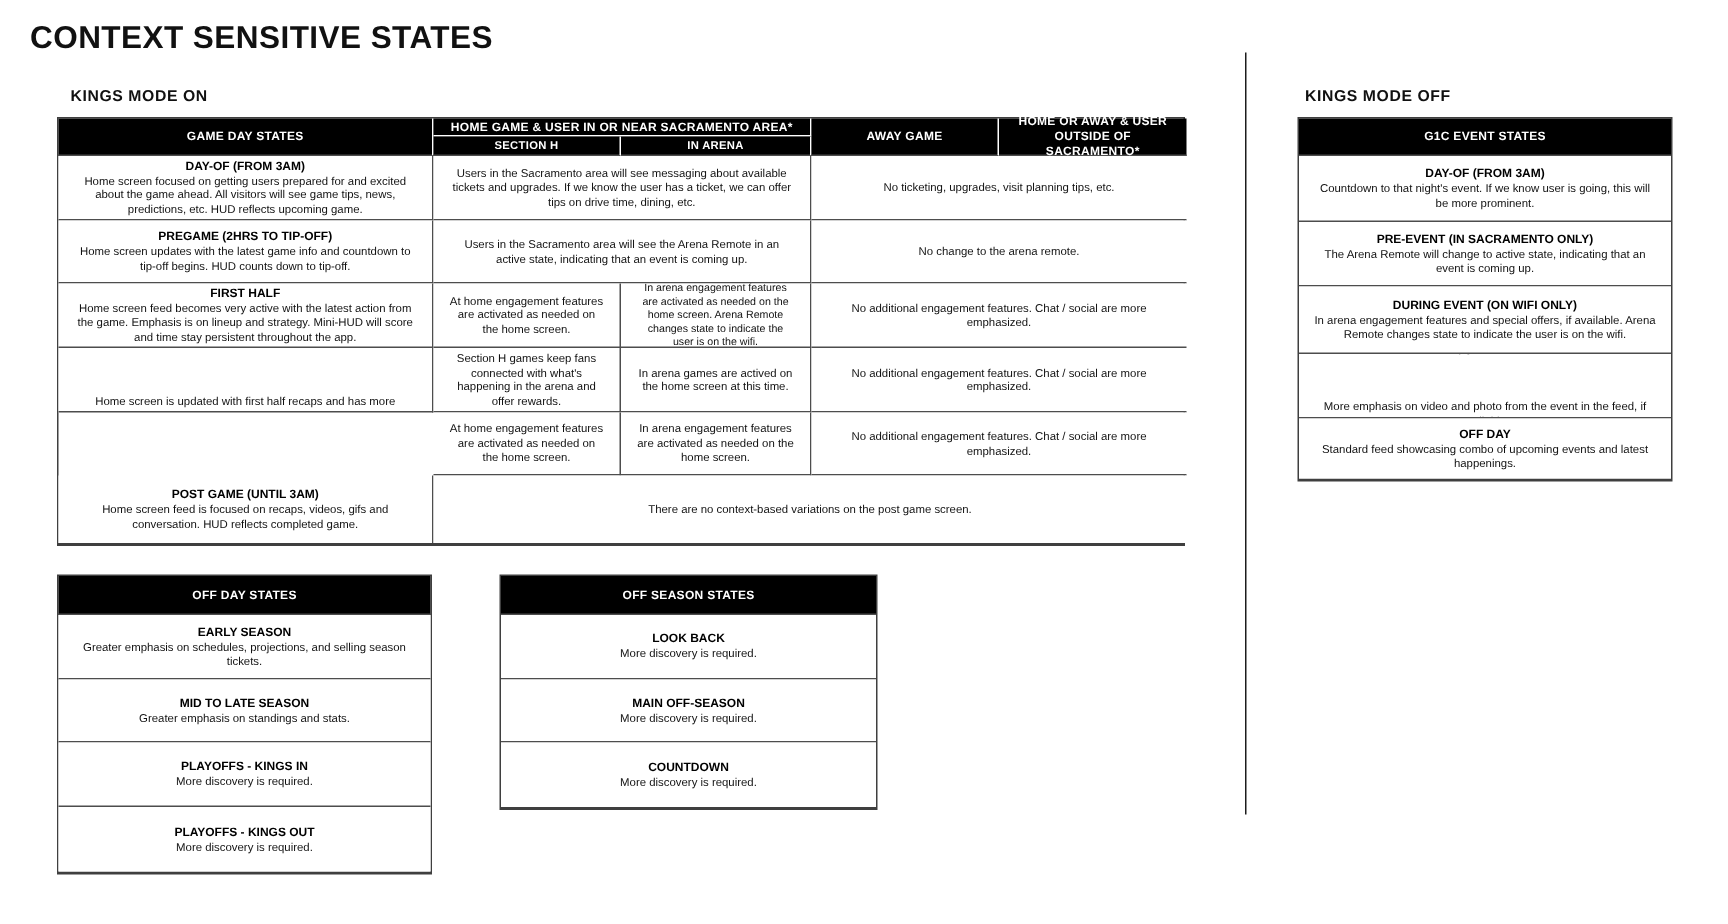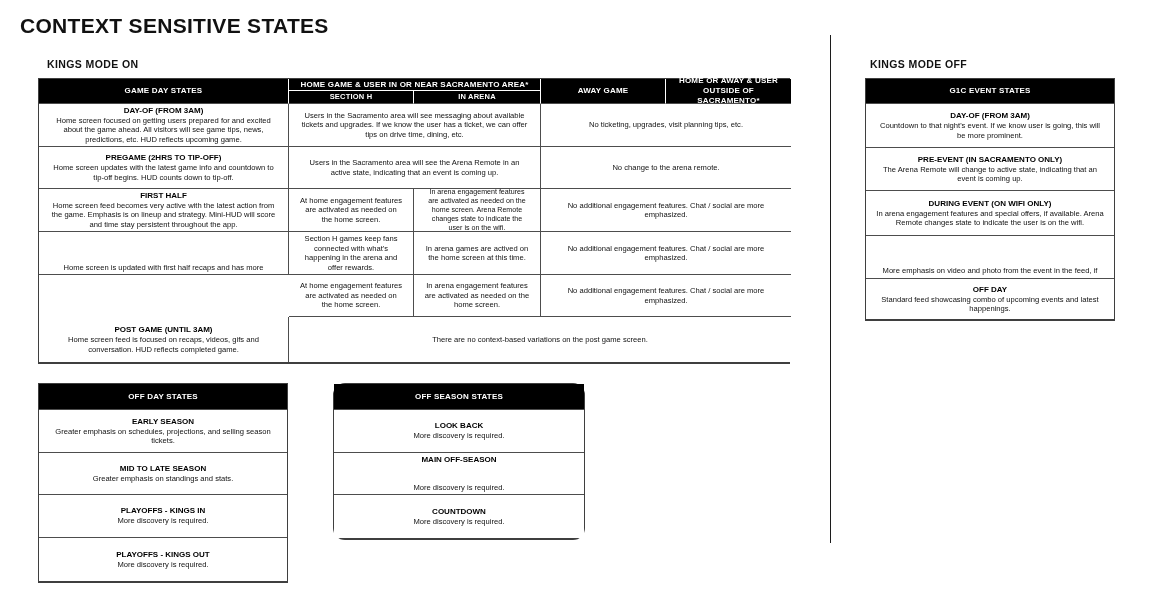--- a/index.html
+++ b/index.html
@@ -56,21 +56,21 @@
   #g1c{left:865px;top:78px;width:250px;
     grid-template-columns:1fr;
     grid-template-rows:25px 44px 43px 45px 43px 40px;}
   
   #offday{left:38px;top:383px;width:250px;
     grid-template-columns:1fr;
     grid-template-rows:26px 43px 42px 43px 43px;}
   
   #offseason{left:333px;top:383px;width:252px;
     grid-template-columns:1fr;
-    grid-template-rows:26px 43px 42px 43px;border-radius:12px;}
+    grid-template-rows:26px 43px 42px 43px;}
 </style>
 </head>
 <body>
 
 <div class="page-title">CONTEXT SENSITIVE STATES</div>
 
 <div class="section-label" style="left:47px;top:58px;">KINGS MODE ON</div>
 <div class="section-label" style="left:870px;top:58px;">KINGS MODE OFF</div>
 
 <div class="divider"></div>
@@ -196,21 +196,21 @@
     <div class="cd">More discovery is required.</div>
   </div>
 </div>
 
 <div class="tbl" id="offseason">
   <div class="hcell last-col" style="grid-area:1/1/2/2;">OFF SEASON STATES</div>
   <div class="cell last-col" style="grid-area:2/1/3/2;">
     <div class="ct">LOOK BACK</div>
     <div class="cd">More discovery is required.</div>
   </div>
-  <div class="cell last-col" style="grid-area:3/1/4/2;justify-content:space-between;">
+  <div class="cell last-col" style="grid-area:3/1/4/2;">
     <div class="ct">MAIN OFF-SEASON</div>
     <div class="cd">More discovery is required.</div>
   </div>
   <div class="cell last-col last-row" style="grid-area:4/1/5/2;">
     <div class="ct">COUNTDOWN</div>
     <div class="cd">More discovery is required.</div>
   </div>
 </div>
 
 </body></html>

